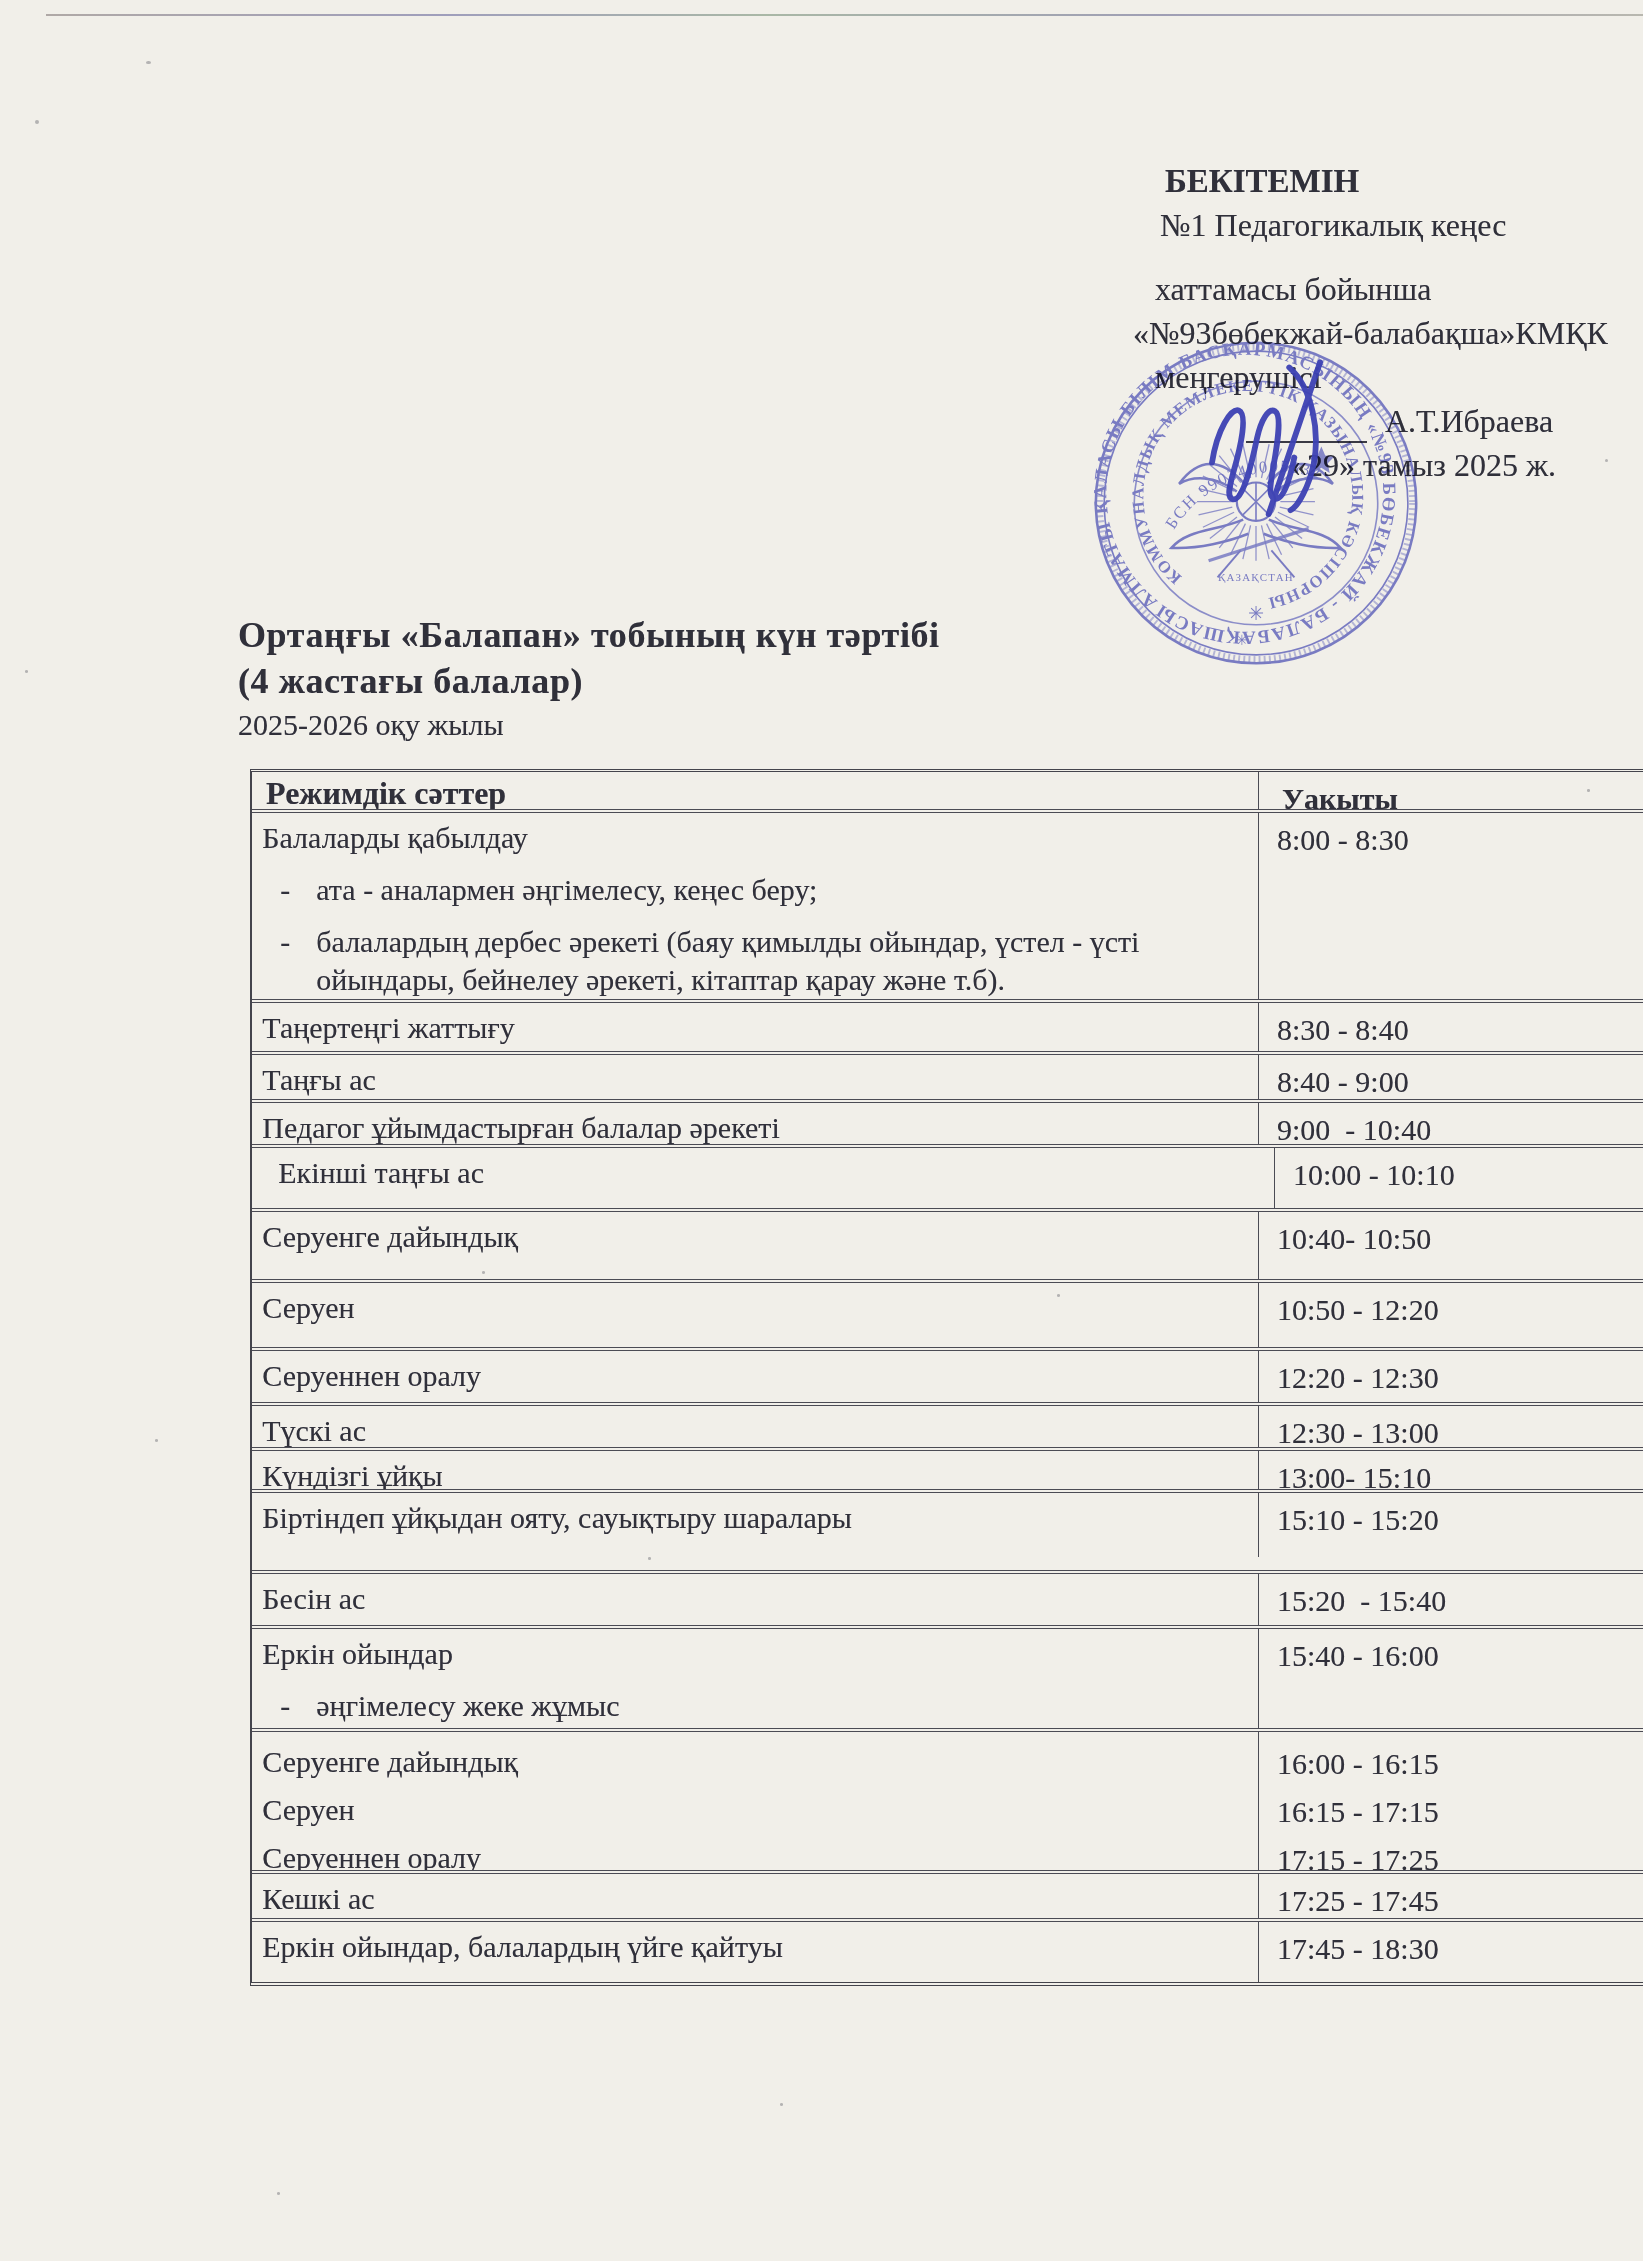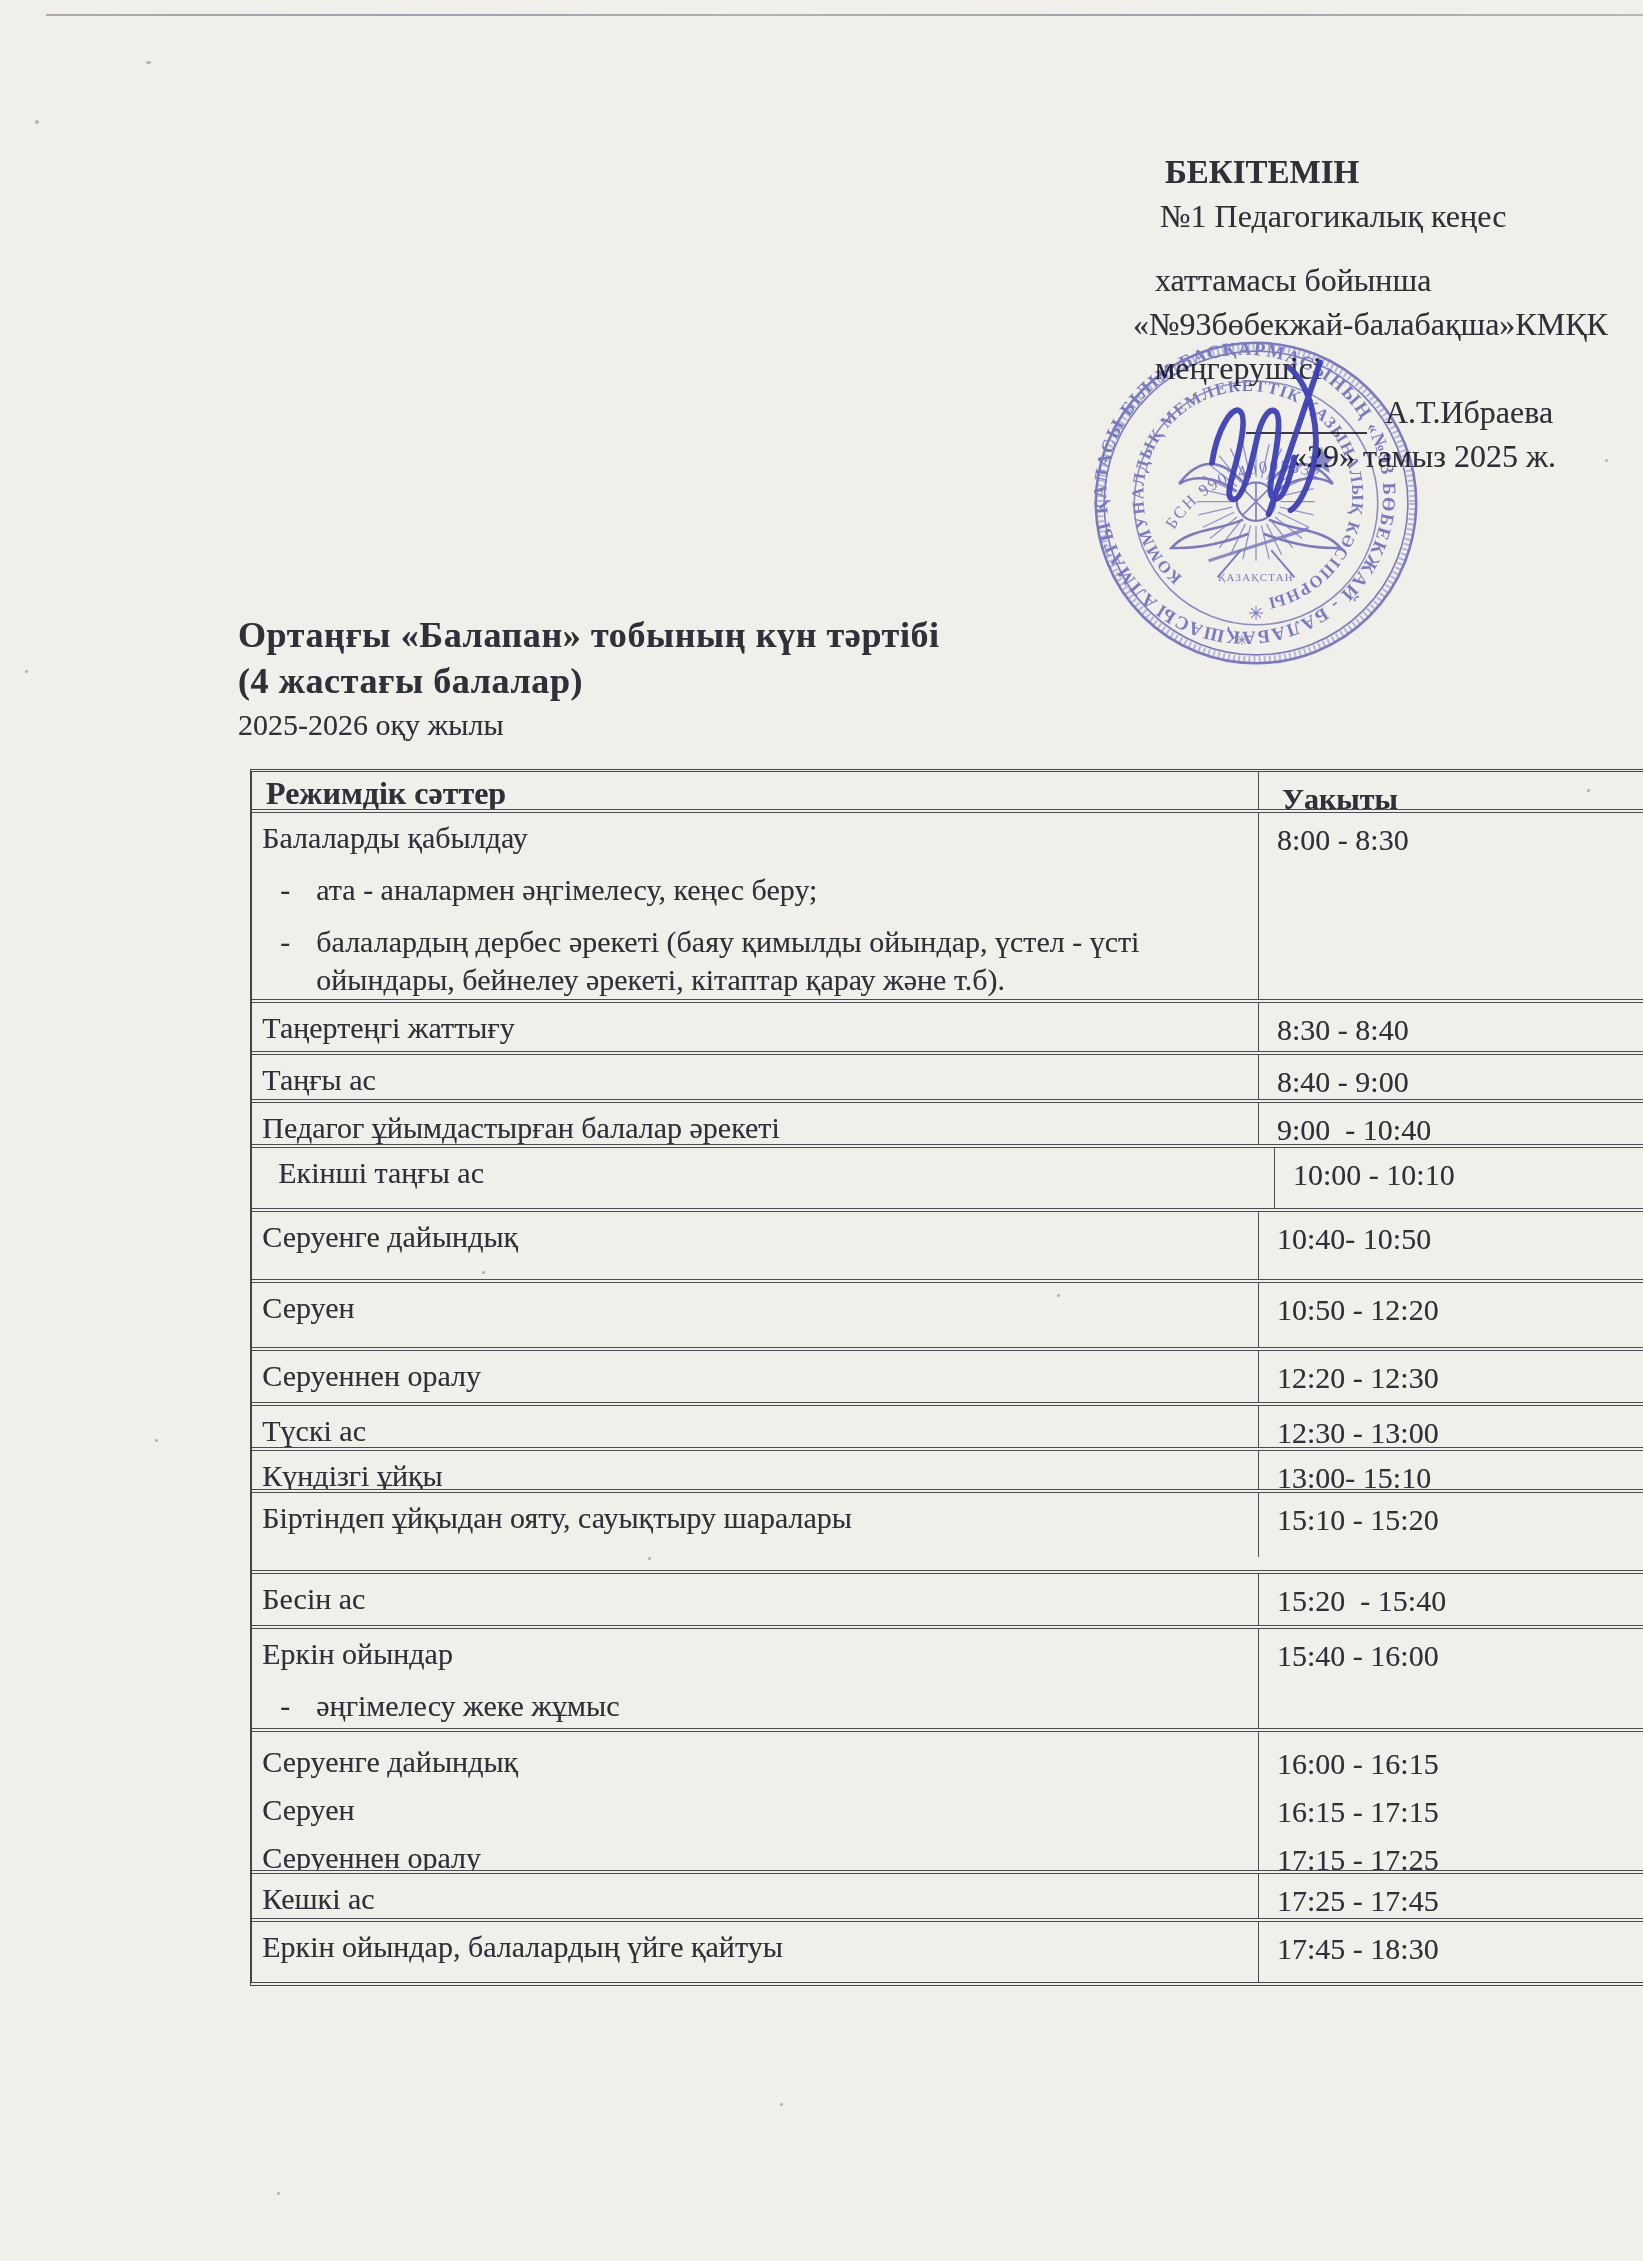--- a/index.html
+++ b/index.html
@@ -11,21 +11,21 @@
   }
   .ink{ text-shadow:0 0 0.6px rgba(45,45,70,.4); }
 
   
   .scanline{position:absolute;top:14px;left:46px;right:0;height:1.9px;
     background:linear-gradient(90deg,#7a6f6f,#5c5c96 25%,#6f8a6f 45%,#5c5c8a 70%,#8a8a80);
     opacity:.55;}
   .speck{position:absolute;background:#6a6a70;border-radius:50%;opacity:.45;}
 
   
-  .approval{position:absolute;left:1133px;top:150px;font-size:32px;line-height:44px;white-space:nowrap;}
+  .approval{position:absolute;left:1133px;top:159px;font-size:32px;line-height:44px;white-space:nowrap;}
   .approval .t{font-weight:bold;padding-left:32px;font-size:33px;}
   .approval .l1{padding-left:27px;}
   .approval .l2{padding-left:22px;margin-top:20px;}
   .approval .l3{padding-left:0;}
   .approval .l4{padding-left:22px;}
   .sigrow{display:flex;align-items:flex-end;padding-left:113px;height:44px;}
   .sigline{display:inline-block;width:121px;height:34px;border-bottom:2.6px solid #3a3a44;margin-right:18px;}
   .daterow{padding-left:158px;}
 
   

